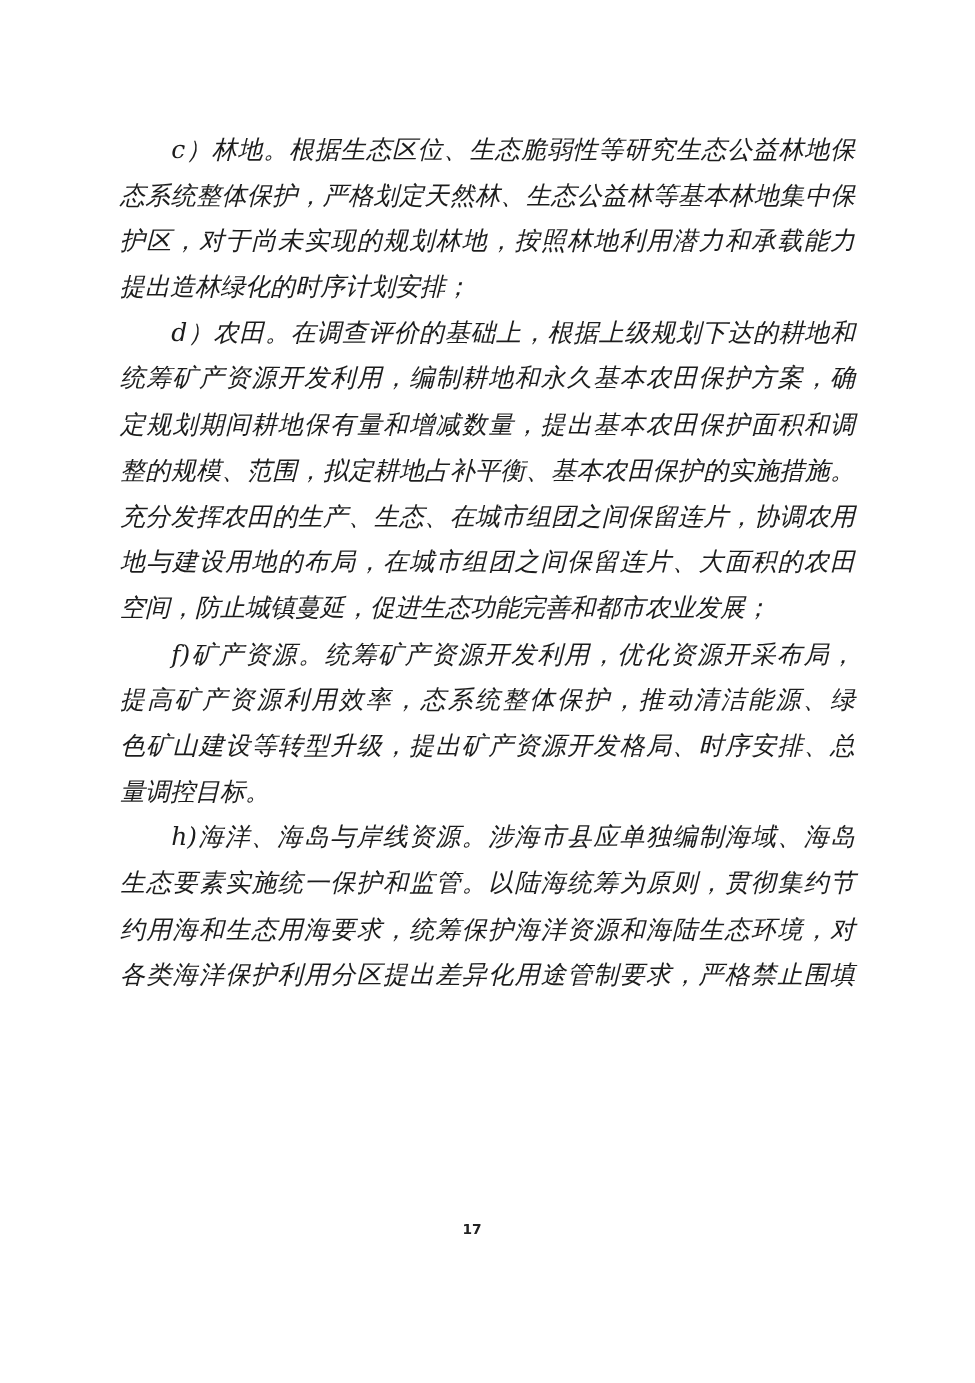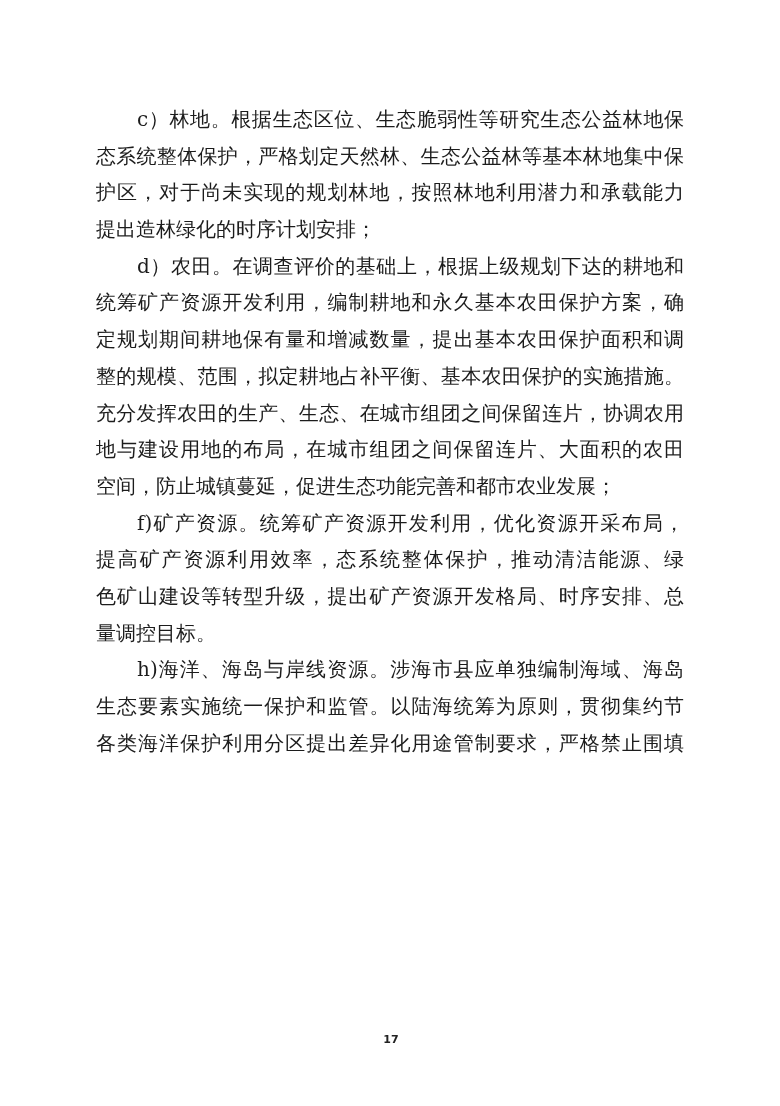--- a/index.html
+++ b/index.html
@@ -22,39 +22,40 @@
       background: #ffffff;
     }
     .body-text {
       position: absolute;
       left: 96px;
       top: 101px;
       width: 588px;
       font-family: "DejaVu Serif", "Liberation Serif", serif;
       font-size: 20px;
       color: #1c1c1c;
+      font-style: italic;
     }
     .para { margin: 0; padding: 0; }
     .line {
       display: block;
       height: 36.7px;
       line-height: 36.7px;
       text-align: justify;
       text-align-last: justify;
       text-justify: inter-character;
       overflow: visible;
     }
     .line.first { text-indent: 41px; }
     .line.last { text-align-last: left; }
     .page-number {
       position: absolute;
       left: 370px;
-      top: 1033px;
+      top: 977px;
       width: 42px;
-      text-align: center;
+      text-align: left;
       font-family: "DejaVu Sans", "Liberation Sans", sans-serif;
       font-size: 11px;
       font-weight: bold;
       color: #222222;
     }
   </style>
 </head>
 <body>
 
 <div class="page">
@@ -81,19 +82,20 @@
       <span class="line first">f)矿产资源。统筹矿产资源开发利用，优化资源开采布局，</span>
       <span class="line">提高矿产资源利用效率，态系统整体保护，推动清洁能源、绿</span>
       <span class="line">色矿山建设等转型升级，提出矿产资源开发格局、时序安排、总</span>
       <span class="line last">量调控目标。</span>
     </div>
 
 
     <div class="para">
       <span class="line first">h)海洋、海岛与岸线资源。涉海市县应单独编制海域、海岛</span>
       <span class="line">生态要素实施统一保护和监管。以陆海统筹为原则，贯彻集约节</span>
+      <span class="line">约用海和生态用海要求，统筹保护海洋资源和海陆生态环境，对</span>
       <span class="line">各类海洋保护利用分区提出差异化用途管制要求，严格禁止围填</span>
     </div>
 
   </div>
 
   <div class="page-number">17</div>
 </div>
 
 </body></html>

